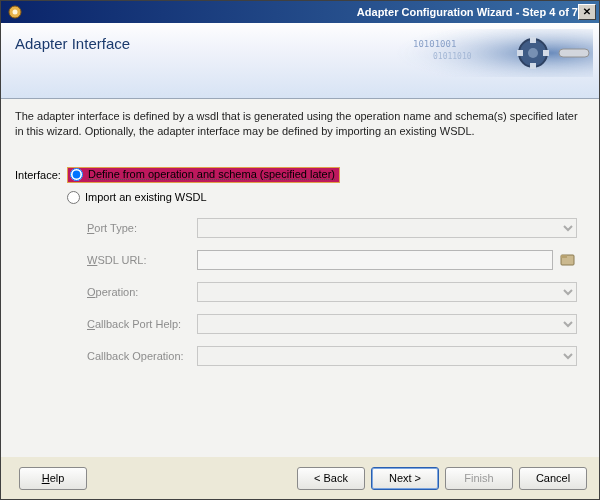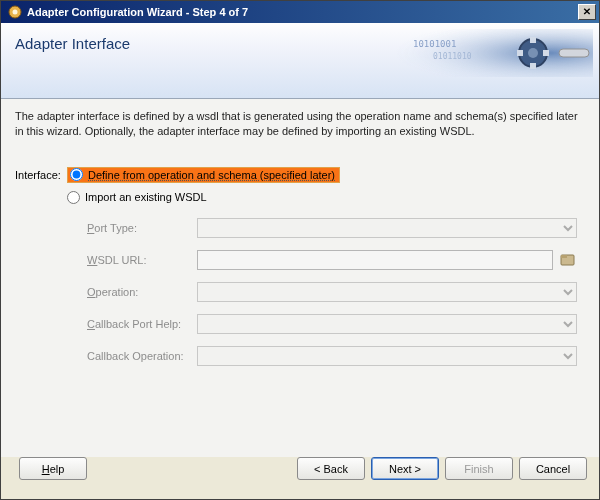--- a/index.html
+++ b/index.html
@@ -31,21 +31,21 @@
     font-weight: bold;
   }
   .titlebar .icon {
     width: 16px;
     height: 16px;
     margin-right: 4px;
     display: inline-flex;
     align-items: center;
     justify-content: center;
   }
-  .titlebar .title { flex: 1; }
+  .titlebar .title { flex: 1; text-align: right; }
   .titlebar .close-btn {
     width: 18px;
     height: 16px;
     background: #d4d0c8;
     border: 1px solid #fff;
     border-right-color:#404040;
     border-bottom-color:#404040;
     font-family: Arial;
     font-size: 10px;
     font-weight: bold;
@@ -84,23 +84,23 @@
     line-height: 1.35;
     margin-bottom: 28px;
   }
   .iface-row { display:flex; align-items:flex-start; }
   .iface-label { width: 52px; padding-top:2px; }
   .radio-group { flex:1; }
   .radio-line { display:flex; align-items:center; margin-bottom:8px; }
   .radio-line input[type=radio]{ margin:0 5px 0 0;}
   .radio-selected {
     border: 1px solid #e0a24a;
-    background: #f97316;
+    background: #be185d;
     padding: 0 4px 1px 2px;
-    display:inline-flex; align-items:flex-end;
+    display:inline-flex; align-items:center;
   }
   .radio-selected .utext { text-decoration: underline dotted #555; }
   .form-area {
     margin: 6px 0 0 72px;
     width: 490px;
   }
   .form-row {
     display: flex;
     align-items: center;
     margin-bottom: 12px;
@@ -129,20 +129,21 @@
     background:#f2f2f0;
     color:#8d8d8d;
     font-family:inherit;
   }
   .disabled { color:#8d8d8d; }
   .footer {
     height: 42px;
     background: #ece9d8;
     border-top: 0;
     display:flex;
+    align-items:center;
     padding: 0 12px;
   }
   .btn {
     height: 23px;
     min-width: 68px;
     padding: 0 8px;
     background: linear-gradient(#fdfdfd,#e6e6e2);
     border: 1px solid #8a8a8a;
     border-radius: 3px;
     font-family: inherit;

